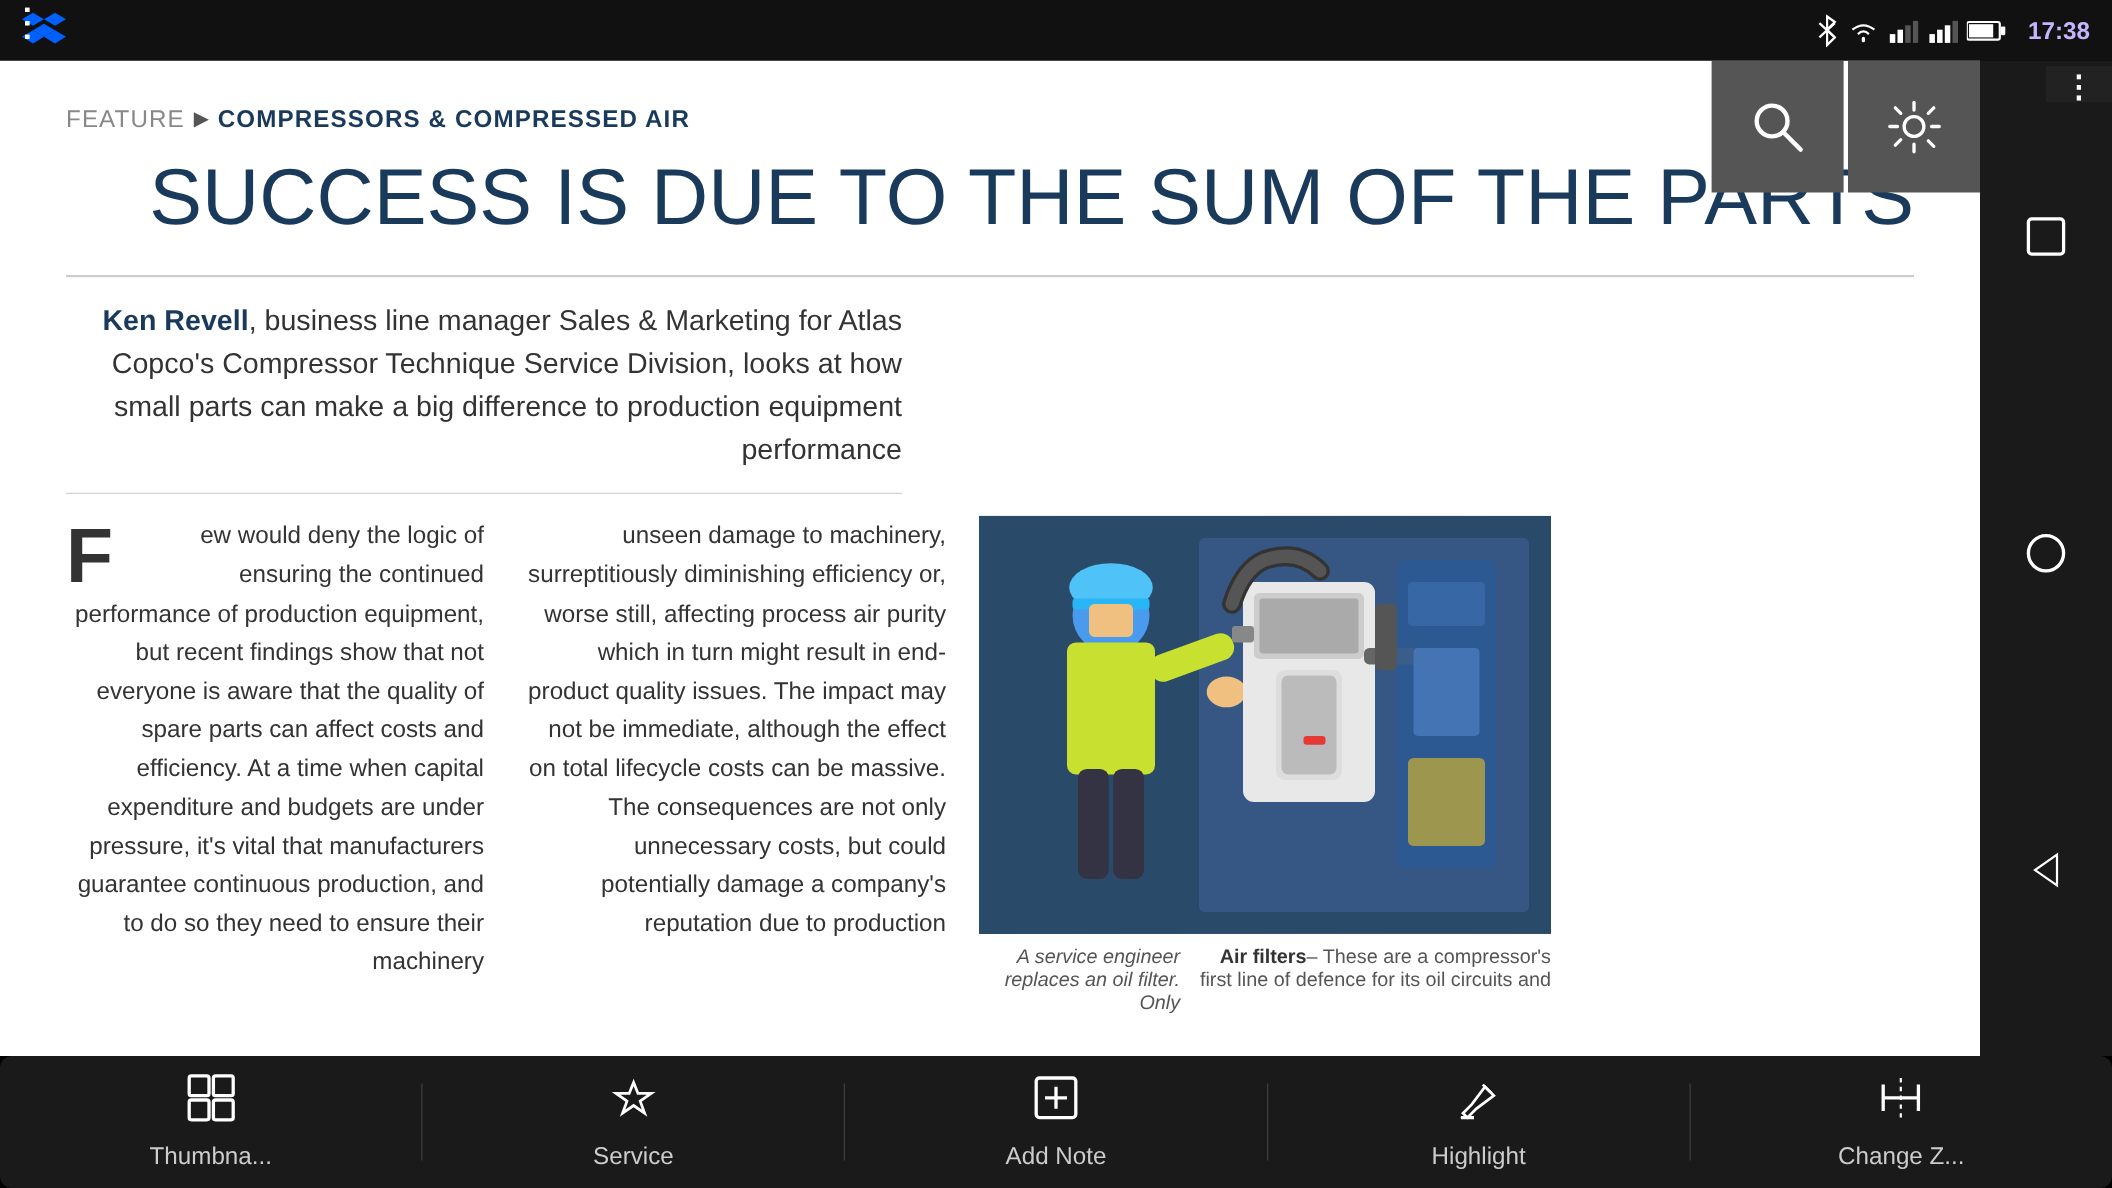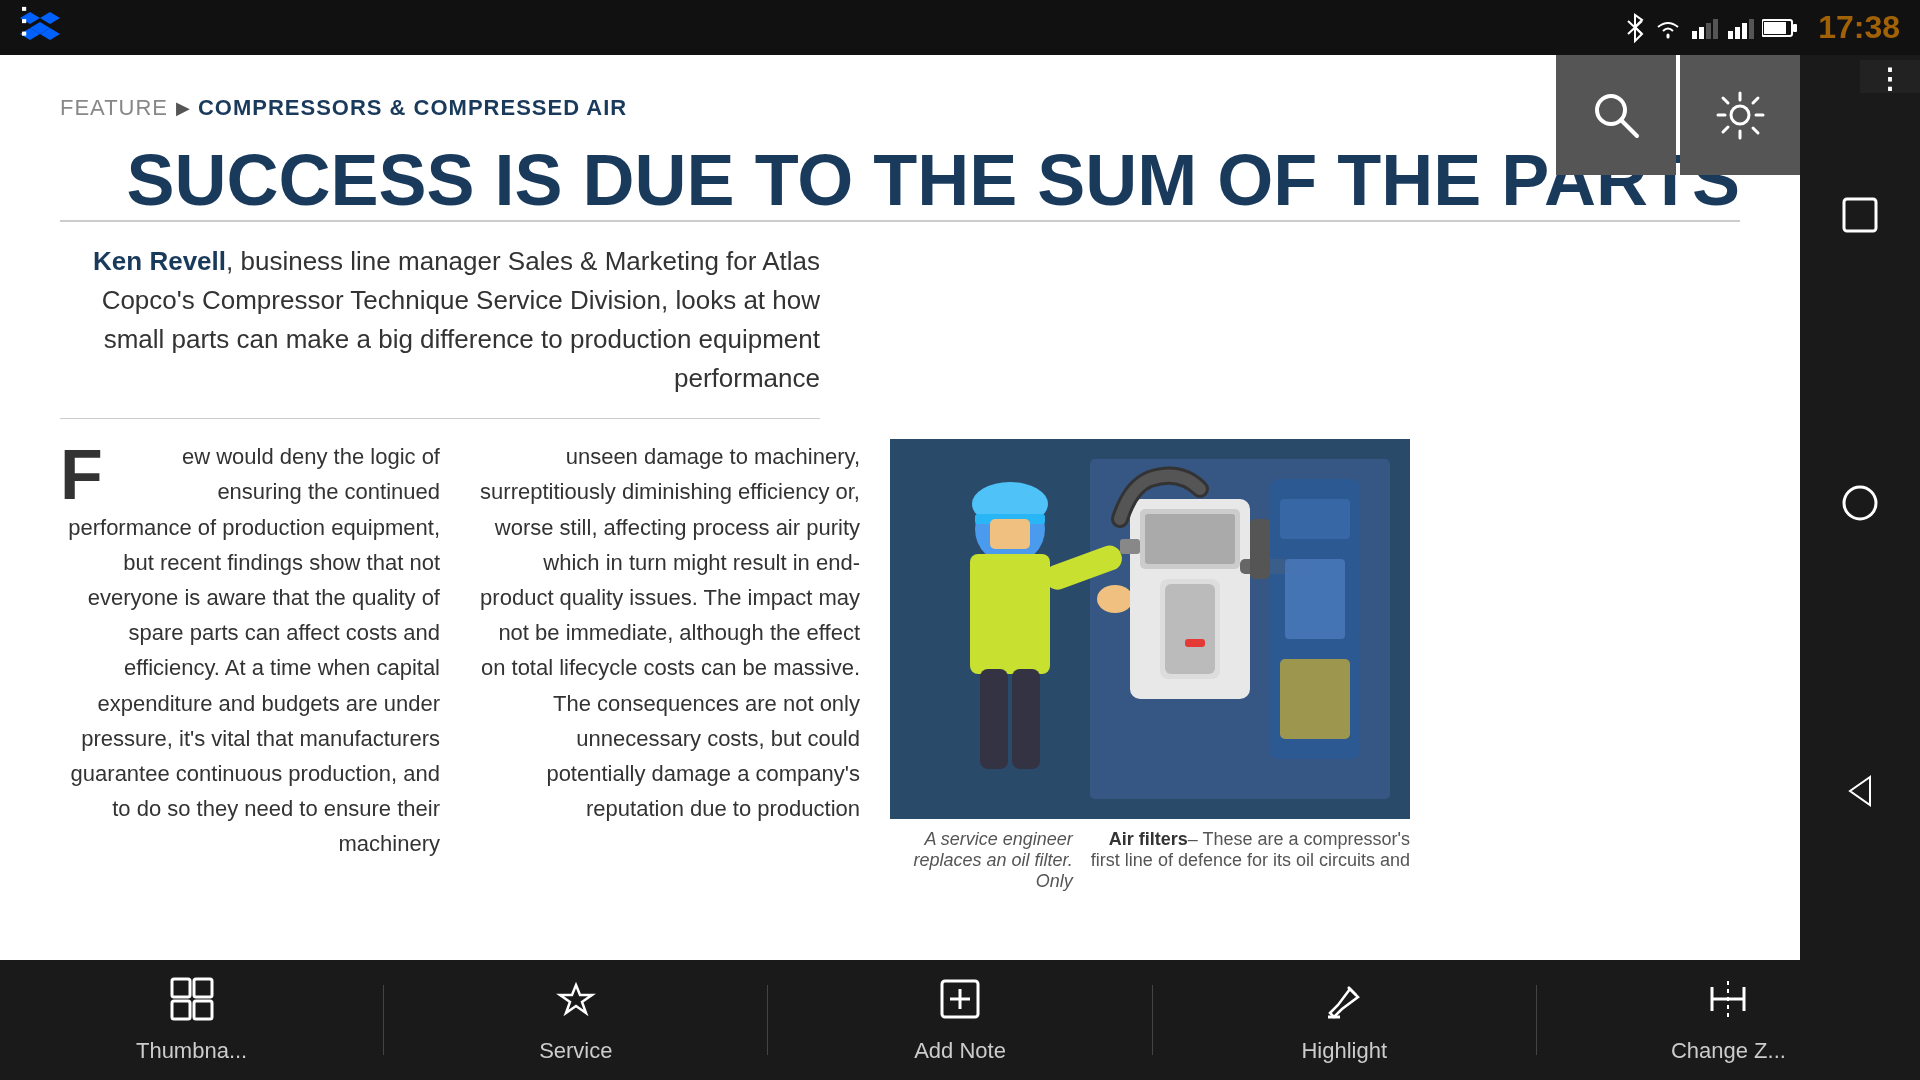--- a/index.html
+++ b/index.html
@@ -25,22 +25,22 @@
       z-index: 100;
     }
     .status-icons {
       display: flex;
       align-items: center;
       gap: 8px;
       color: white;
       font-size: 22px;
     }
     .status-time {
-      color: #a16207;
-      font-size: 32px;
+      color: #c4b5fd;
+      font-size: 22px;
       font-weight: bold;
       margin-left: 12px;
     }
     .status-left {
       position: absolute;
       left: 20px;
       top: 50%;
       transform: translateY(-50%);
     }
     .dropbox-icon {
@@ -128,23 +128,24 @@
       font-size: 18px;
     }
     .breadcrumb-section {
       color: #1a3a5c;
       font-weight: bold;
       letter-spacing: 1px;
     }
 
     .article-title {
       font-size: 72px;
-      font-weight: 700;
+      font-weight: 400;
       color: #1a3a5c;
       line-height: 1.1;
+      margin-bottom: 30px;
       margin-top: 20px;
     }
 
     .article-divider {
       border: none;
       border-top: 2px solid #ccc;
       margin-bottom: 20px;
     }
 
     .article-intro {
@@ -227,20 +228,21 @@
     #bottom-toolbar {
       position: absolute;
       bottom: 0;
       left: 0;
       right: 0;
       height: 120px;
       background: #1a1a1a;
       display: flex;
       align-items: center;
       justify-content: space-around;
+      border-radius: 11px;
     }
     .bottom-btn {
       display: flex;
       flex-direction: column;
       align-items: center;
       gap: 8px;
       color: white;
       cursor: pointer;
       flex: 1;
     }

